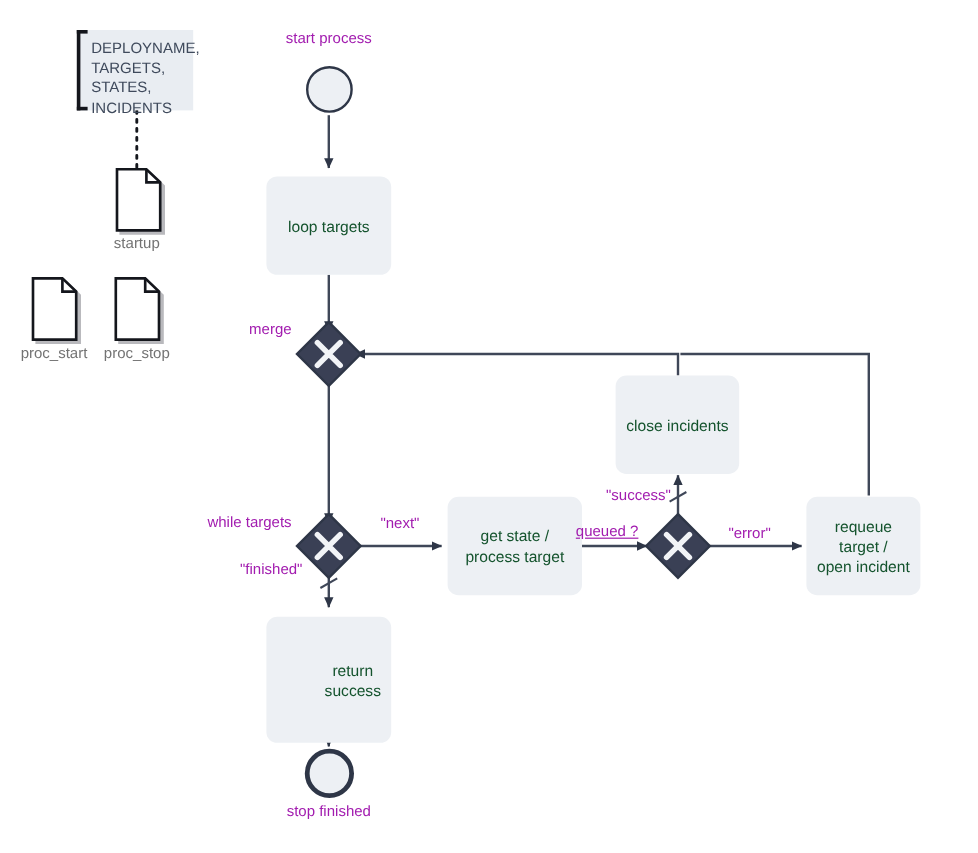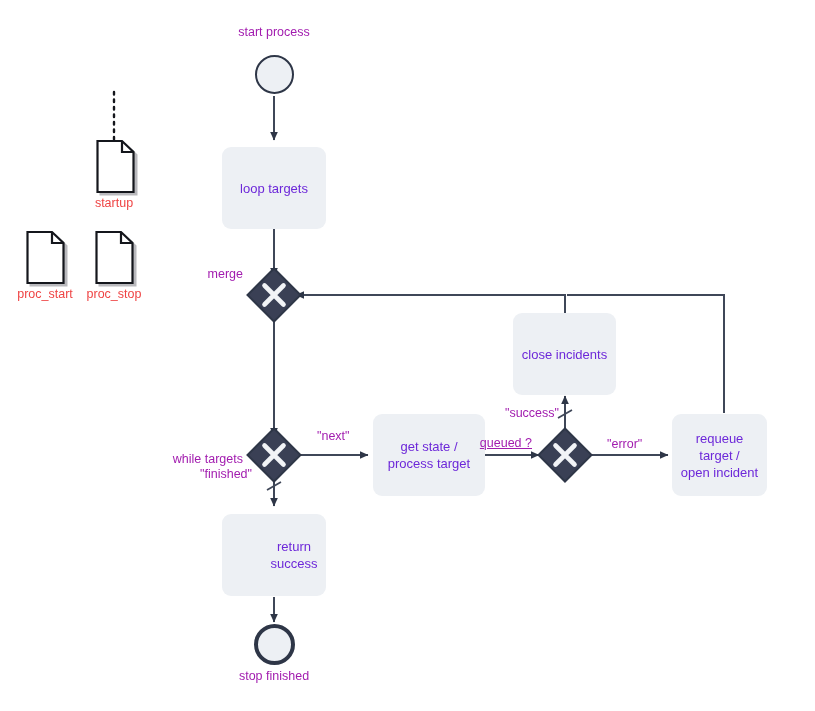--- a/index.html
+++ b/index.html
@@ -11,21 +11,21 @@
 
   
   .lbl{position:absolute;color:#a21caf;font-size:12.5px;line-height:15px;
        white-space:nowrap;user-select:none;}
   .lbl.c{transform:translateX(-50%);text-align:center;}
   .lbl.r{transform:translateX(-100%);text-align:right;}
 
   
   .task{position:absolute;background:#edf0f4;border-radius:9px;
         display:flex;align-items:center;justify-content:center;
-        text-align:center;color:#6d28d9;font-size:13px;line-height:17px;
+        text-align:center;color:#14532d;font-size:13px;line-height:17px;
         padding:0 8px;box-sizing:border-box;}
 
   
   .ev{position:absolute;border-radius:50%;background:#edf0f4;
       border:2.2px solid #2e3647;box-sizing:border-box;}
   .ev.end{border-width:4.2px;}
 
   
   .gw{position:absolute;}
   .gw svg{display:block;overflow:visible;}
@@ -35,21 +35,21 @@
         color:#3f4a5c;font-size:12.5px;line-height:16.5px;
         padding:7px 8px 7px 12px;}
   .anno .brk{position:absolute;left:0;top:0;width:9px;height:100%;
              border-left:3px solid #14161c;
              border-top:3px solid #14161c;
              border-bottom:3px solid #14161c;box-sizing:border-box;}
 
   
   .doc{position:absolute;}
   .doc svg{display:block;overflow:visible;}
-  .doc-cap{position:absolute;color:#ef4444;font-size:12.5px;
+  .doc-cap{position:absolute;color:#737373;font-size:12.5px;
            white-space:nowrap;transform:translateX(-50%);text-align:center;}
 </style>
 </head>
 <body>
 
 <div id="canvas">
 
   <svg class="lyr" viewBox="0 0 815 711" xmlns="http://www.w3.org/2000/svg">
     <defs>
       <marker id="ah" markerWidth="9" markerHeight="9" refX="8.2" refY="4.5" orient="auto" markerUnits="userSpaceOnUse">
@@ -79,20 +79,27 @@
       <path d="M565,313 L565,295 L296,295" marker-end="url(#ah)"></path>
 
       <path d="M724,413 L724,295 L567,295"></path>
 
       <line x1="274" y1="597" x2="274" y2="622" marker-end="url(#ah)"></line>
 
       <line x1="114" y1="92" x2="114" y2="140" stroke-width="2.4" stroke-dasharray="2.5 5" stroke-linecap="round" stroke="#14161c"></line>
     </g>
   </svg>
 
+  <div class="anno" style="left:64px;top:25px;width:97px;height:67px;">
+    <span class="brk"></span>
+    <div>DEPLOYNAME,</div>
+    <div>TARGETS,</div>
+    <div>STATES,</div>
+    <div>INCIDENTS</div>
+  </div>
 
   <div class="doc" style="left:95px;top:139px;">
     <svg width="44" height="56" viewBox="0 0 44 56" xmlns="http://www.w3.org/2000/svg">
       <path d="M2.5,55 L40.5,55 L40.5,14 L28.5,2.5 L2.5,2.5 z" fill="#b9b9bd" transform="translate(2,1.6)"></path>
       <path d="M2.5,53 L38.5,53 L38.5,13 L27,2 L2.5,2 z" fill="#ffffff" stroke="#14161c" stroke-width="2.2"></path>
       <path d="M27,2 L27,13 L38.5,13" fill="none" stroke="#14161c" stroke-width="2.2"></path>
     </svg>
   </div>
   <div class="doc-cap" style="left:114px;top:196px;">startup</div>
 
@@ -135,39 +142,39 @@
     <span>close incidents</span>
   </div>
 
   <div class="task" style="left:672px;top:414px;width:95px;height:82px;">
     <span>
       <span>requeue target /</span><br>
       <span>open incident</span>
     </span>
   </div>
 
-  <div class="task" style="left:222px;top:514px;width:104px;height:82px;padding-left:48px;">
+  <div class="task" style="left:222px;top:514px;width:104px;height:105px;padding-left:48px;">
     <span>return success</span>
   </div>
 
   <div class="gw" style="left:246px;top:267px;">
     <svg width="56" height="56" viewBox="0 0 56 56" xmlns="http://www.w3.org/2000/svg">
       <path d="M28,1.5 L54.5,28 L28,54.5 L1.5,28 z" fill="#3a4055" stroke="#2e3647" stroke-width="2"></path>
       <path d="M18.5,18.5 L37.5,37.5 M37.5,18.5 L18.5,37.5" stroke="#f2f4f7" stroke-width="4.6" stroke-linecap="round"></path>
     </svg>
   </div>
   <div class="lbl r" style="left:243px;top:267px;">merge</div>
 
   <div class="gw" style="left:246px;top:427px;">
     <svg width="56" height="56" viewBox="0 0 56 56" xmlns="http://www.w3.org/2000/svg">
       <path d="M28,1.5 L54.5,28 L28,54.5 L1.5,28 z" fill="#3a4055" stroke="#2e3647" stroke-width="2"></path>
       <path d="M18.5,18.5 L37.5,37.5 M37.5,18.5 L18.5,37.5" stroke="#f2f4f7" stroke-width="4.6" stroke-linecap="round"></path>
     </svg>
   </div>
-  <div class="lbl r" style="left:243px;top:452px;">while targets</div>
+  <div class="lbl r" style="left:243px;top:428px;">while targets</div>
 
   <div class="gw" style="left:537px;top:427px;">
     <svg width="56" height="56" viewBox="0 0 56 56" xmlns="http://www.w3.org/2000/svg">
       <path d="M28,1.5 L54.5,28 L28,54.5 L1.5,28 z" fill="#3a4055" stroke="#2e3647" stroke-width="2"></path>
       <path d="M18.5,18.5 L37.5,37.5 M37.5,18.5 L18.5,37.5" stroke="#f2f4f7" stroke-width="4.6" stroke-linecap="round"></path>
     </svg>
   </div>
   <div class="lbl r" style="left:532px;top:436px;text-decoration:underline;">queued ?</div>
 
   <div class="lbl" style="left:317px;top:429px;">"next"</div>

